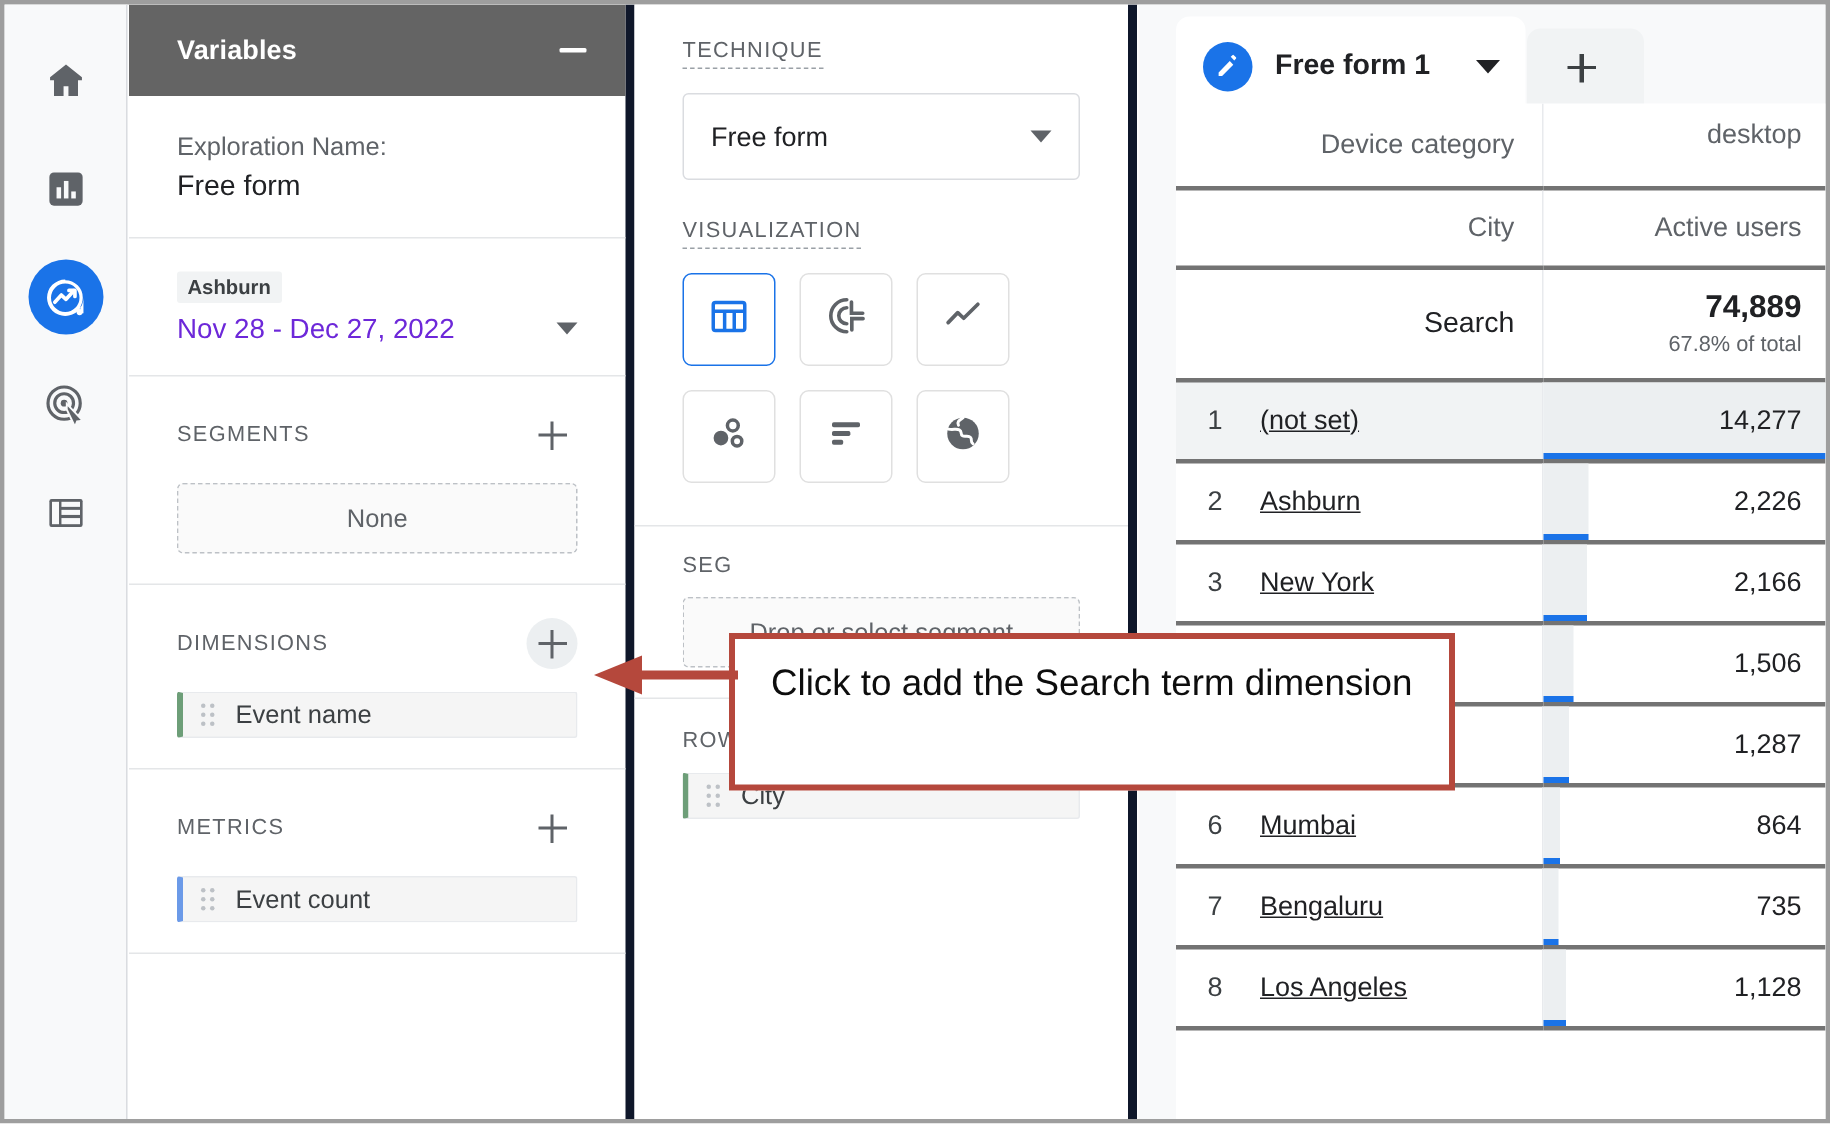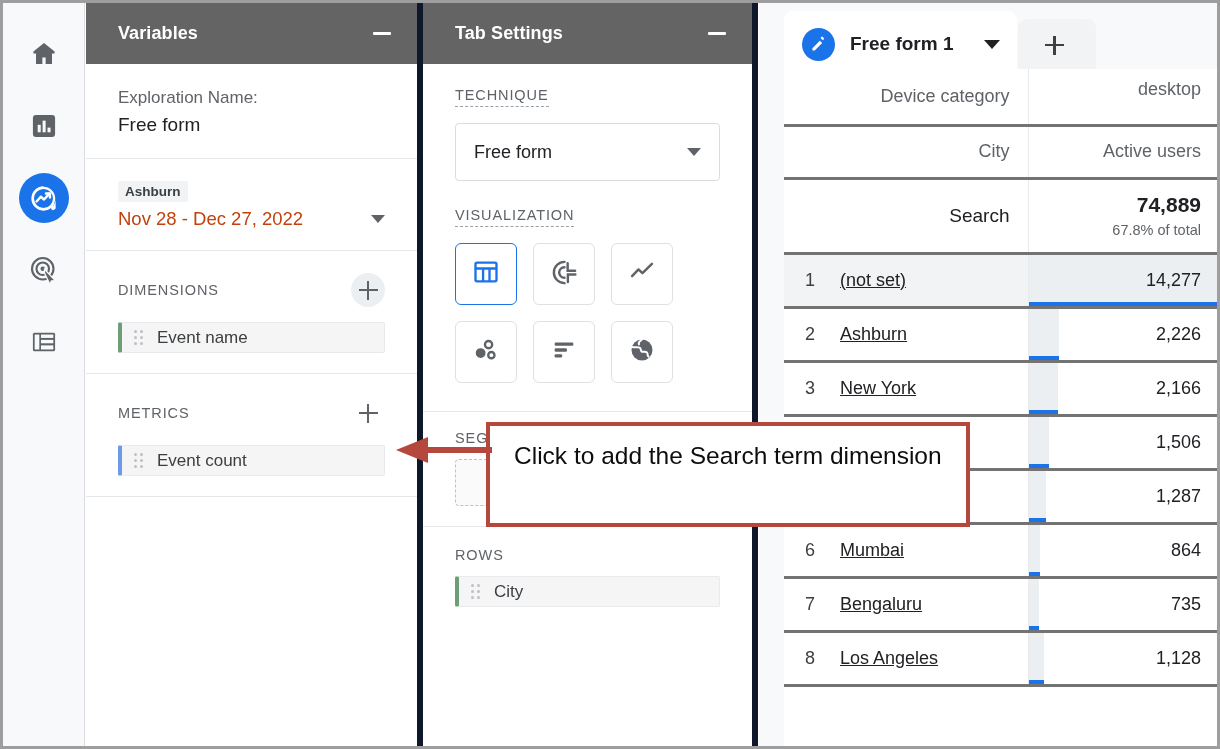--- a/index.html
+++ b/index.html
@@ -88,21 +88,21 @@
     color: #3c4043;
     font-size: 13.5px;
     font-weight: bold;
     padding: 3px 7px;
     border-radius: 2px;
   }
   .date-row {
     display: flex; align-items: center; justify-content: space-between;
     margin-top: 6px;
   }
-  .date-text { font-size: 18.5px; color: #c2410c; }
+  .date-text { font-size: 18.5px; color: #6d28d9; }
 
   .caret {
     width: 0; height: 0;
     border-left: 7px solid transparent;
     border-right: 7px solid transparent;
     border-top: 8px solid #5f6368;
   }
 
   .sec-head {
     display: flex; align-items: center; justify-content: space-between;
@@ -386,20 +386,29 @@
       </div>
 
       <div class="section">
         <span class="chip-custom">Ashburn</span>
         <div class="date-row">
           <span class="date-text">Nov 28 - Dec 27, 2022</span>
           <span class="caret"></span>
         </div>
       </div>
 
+      <div class="section">
+        <div class="sec-head">
+          <span class="sec-title">SEGMENTS</span>
+          <span class="plus-btn">
+            <span class="plus-glyph"></span>
+          </span>
+        </div>
+        <div class="dropzone">None</div>
+      </div>
 
       <div class="section">
         <div class="sec-head">
           <span class="sec-title">DIMENSIONS</span>
           <span class="plus-btn highlight">
             <span class="plus-glyph"></span>
           </span>
         </div>
         <div class="chip dim">
           <span class="grip">
@@ -432,26 +441,20 @@
           </span>
           <span>Event count</span>
         </div>
       </div>
 
       <div style="border-top:1px solid #e4e6e8;"></div>
     </div>
   </div>
 
   <div class="panel" id="panel-tabsettings">
-    <div class="panel-header">
-      <span class="title">Tab Settings</span>
-      <span class="collapse-btn">
-        <i></i>
-      </span>
-    </div>
 
     <div class="panel-body">
 
       <div class="section" style="padding-bottom:28px;">
         <div class="dash-label">TECHNIQUE</div>
         <div class="select-box">
           <span>Free form</span>
           <span class="caret"></span>
         </div>
 

